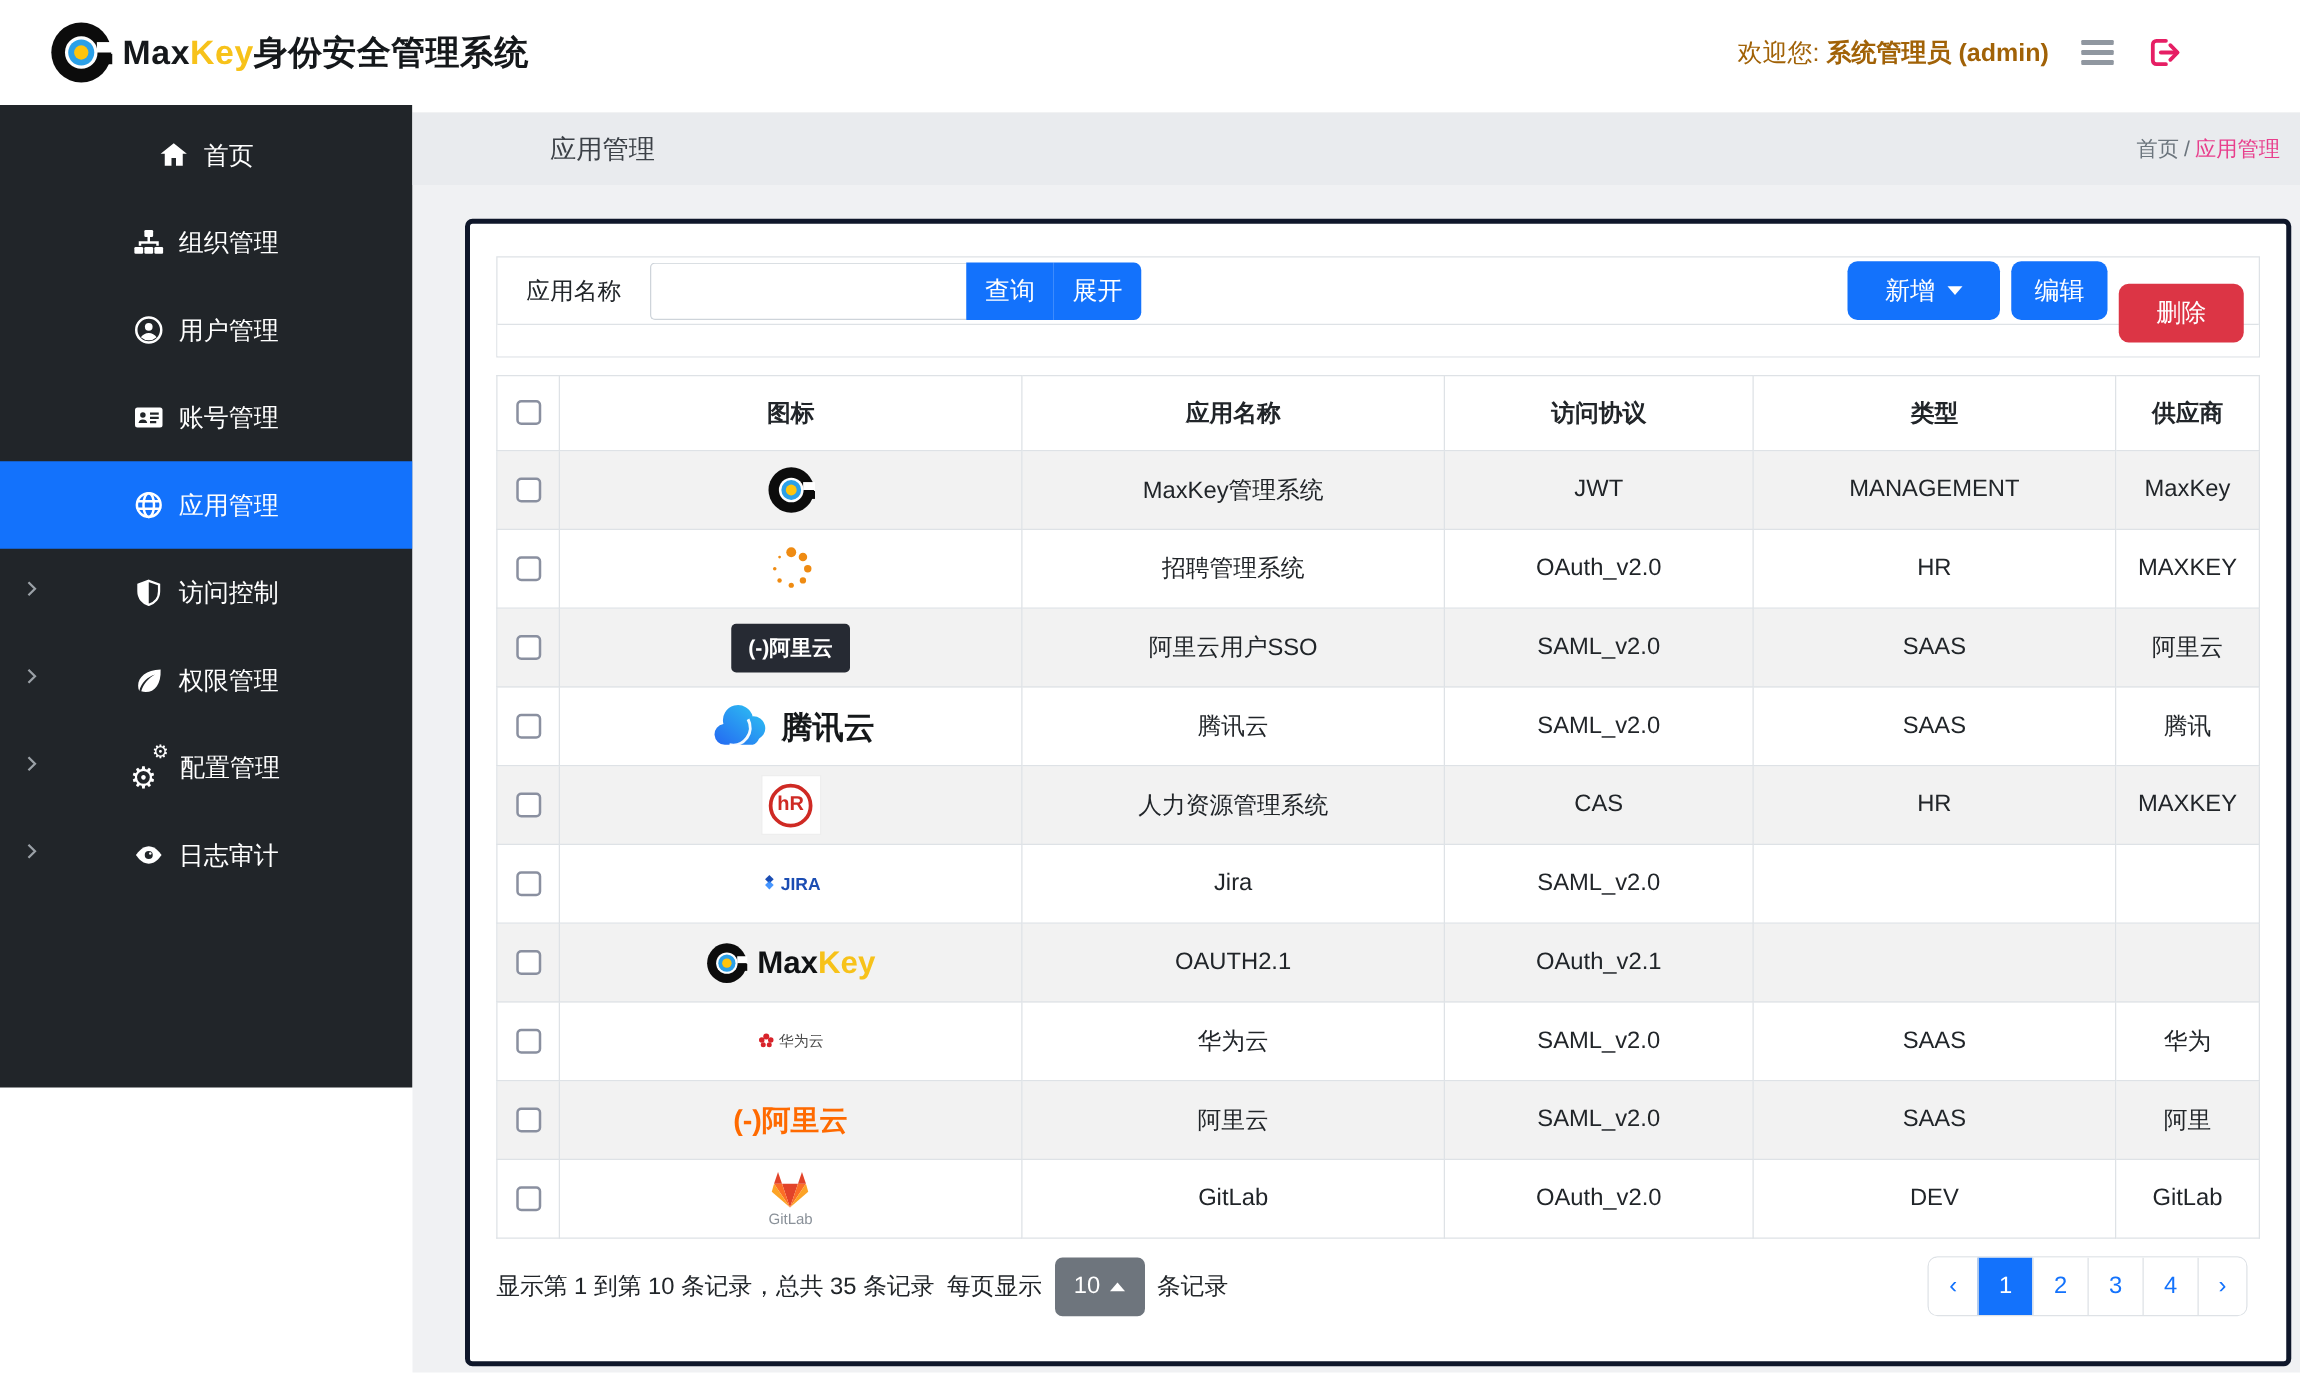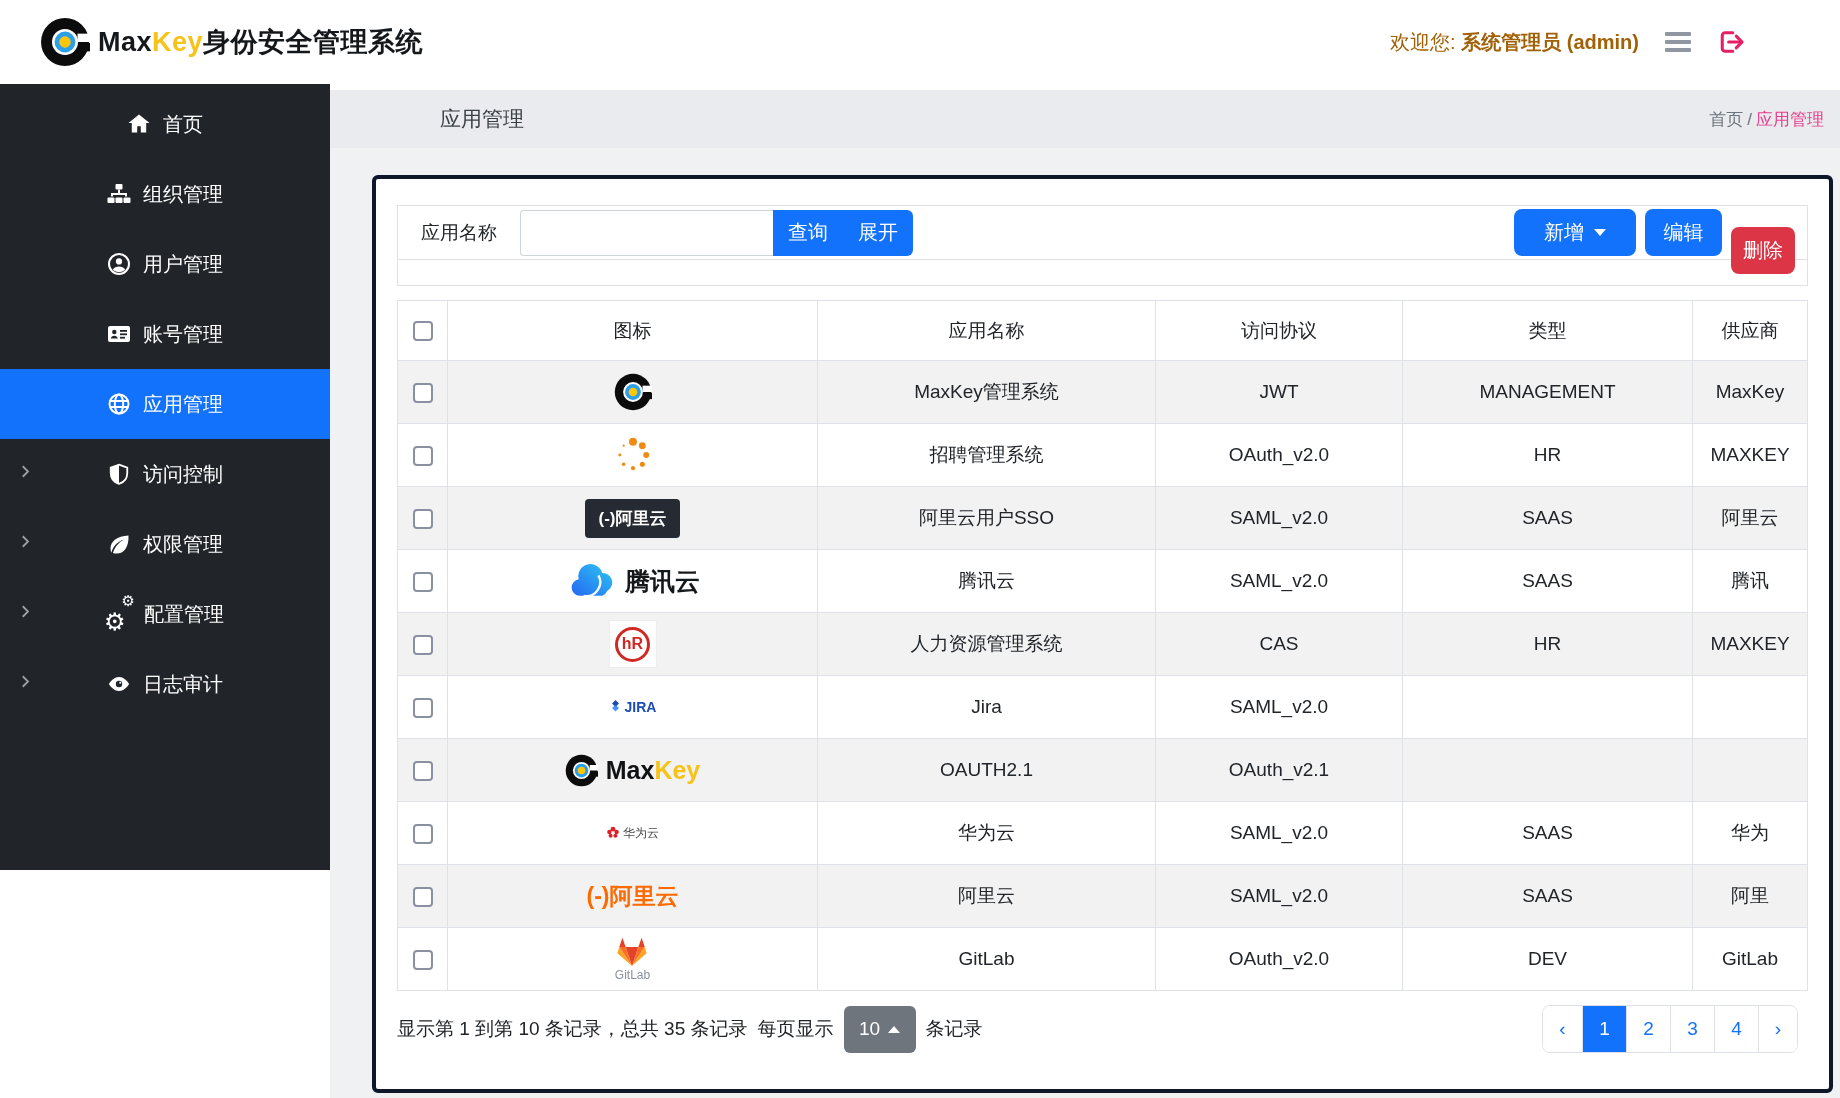--- a/index.html
+++ b/index.html
@@ -57,26 +57,26 @@
   .btn-query { height:46px; padding:0 15px; background:#1372fc; border-radius:0; }
   .btn-expand { height:46px; padding:0 15px; background:#1372fc; border-radius:0 6px 6px 0; }
   .crud { margin-left:auto; margin-right:12px; display:flex; align-items:center; gap:9px; }
   .btn-add { height:47px; width:122px; background:#1372fc; border-radius:8px;
     display:inline-flex; align-items:center; justify-content:center; gap:10px; }
   .caret-down { width:0; height:0; border-left:6px solid transparent; border-right:6px solid transparent;
     border-top:7px solid #fff; }
   .caret-up { width:0; height:0; border-left:6px solid transparent; border-right:6px solid transparent;
     border-bottom:7px solid #fff; }
   .btn-edit { height:47px; width:77px; background:#1372fc; border-radius:8px; }
-  .btn-del { height:47px; width:64px; background:#dc3545; border-radius:8px;margin-top:36px; }
+  .btn-del { height:47px; width:100px; background:#dc3545; border-radius:8px;margin-top:36px; }
 
   
   table.apps { width:100%; margin-top:14px; border-collapse:collapse; font-size:19px; }
   .apps th, .apps td { border:1px solid #dee2e6; text-align:center; vertical-align:middle; }
-  .apps th { height:60px; font-weight:400; background:#fff; }
+  .apps th { height:60px; font-weight:700; background:#fff; }
   .apps td { height:63px; }
   .apps tbody tr:nth-child(odd) { background:#f2f2f2; }
   .col-check { width:50px; }
   .col-icon { width:370px; }
   .col-name { width:338px; }
   .col-proto { width:247px; }
   .col-type { width:290px; }
   .checkbox { display:inline-block; width:20px; height:20px; border:2px solid #8a90a0; border-radius:4px;
     background:#fff; cursor:pointer; vertical-align:middle; }
 

